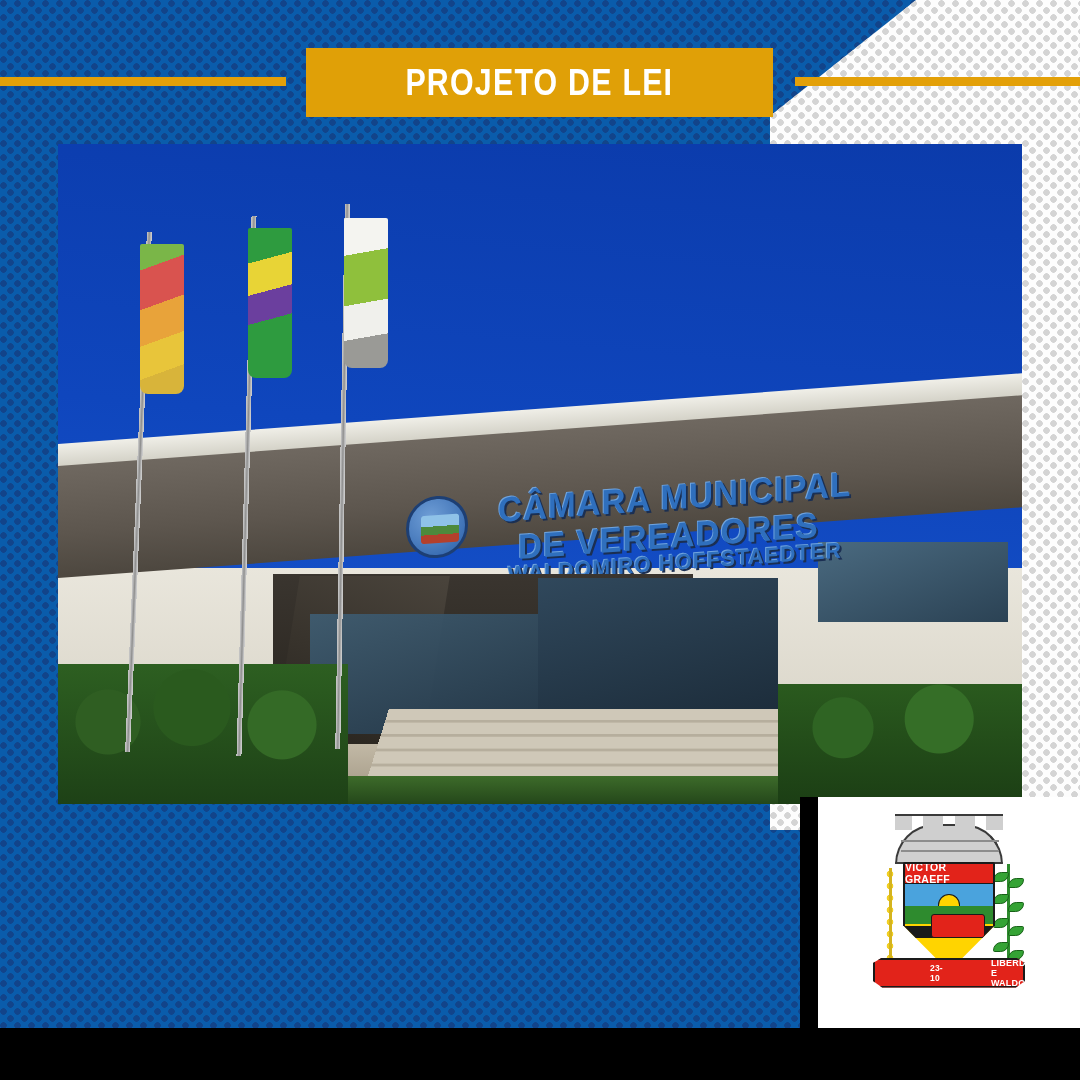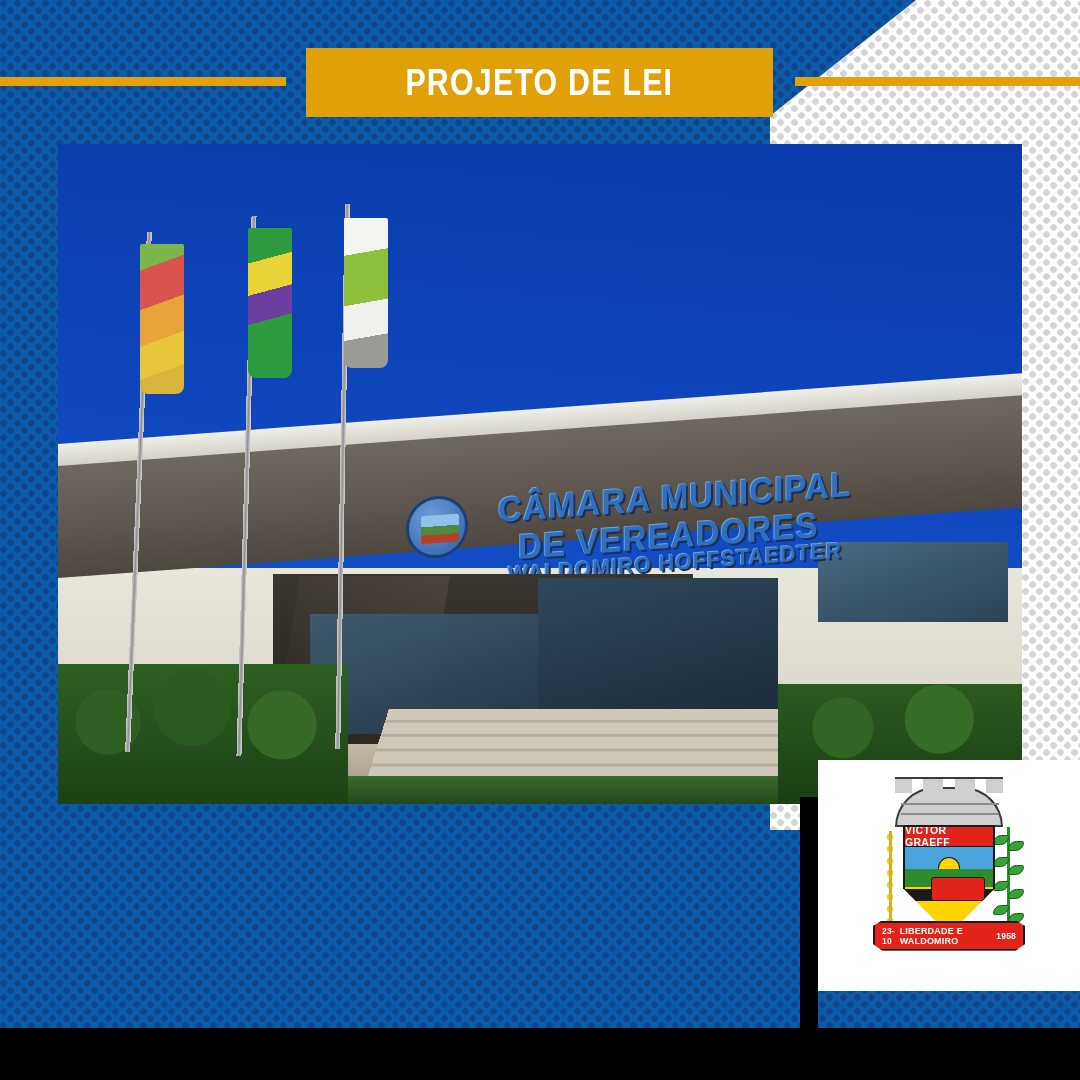--- a/index.html
+++ b/index.html
@@ -198,21 +198,21 @@
     transform:scaleX(0.96);
     transform-origin:left center;
     text-shadow:2px 2px 6px rgba(0,0,0,.35);
     font-family:"Liberation Sans", sans-serif;
   }
   .headline span { display:block; white-space:nowrap; }
 
   
   .logo-card {
     position:absolute;
-    left:818px; top:760px; width:262px; height:231px;
+    left:818px; top:797px; width:262px; height:231px;
     background:#ffffff;
     display:flex; align-items:center; justify-content:center;
   }
   .crest { position:relative; width:160px; height:190px; }
 
   .crest-crown {
     position:absolute; left:26px; top:6px; width:108px; height:40px;
     background:#cfcfcf; border:2px solid #3a3a3a;
     border-radius:52px 52px 0 0;
   }
@@ -290,21 +290,21 @@
     border:1px solid #176117; border-radius:10px 2px 10px 2px;
   }
 
   .crest-ribbon {
     position:absolute; left:4px; top:140px; width:152px; height:30px;
     background:#e2231a; border:2px solid #1a1a1a;
     clip-path: polygon(0 18%, 6% 0, 94% 0, 100% 18%, 100% 78%, 94% 100%, 6% 100%, 0 78%);
     display:flex; align-items:center; justify-content:space-between;
     padding:0 7px;
   }
-  .ribbon-txt { color:#fff; font-size:8.5px; font-weight:bold; letter-spacing:.2px; font-family:"Liberation Sans", sans-serif; }
+  .ribbon-txt { color:#fff; font-size:8.5px; font-weight:bold; letter-spacing:.2px; font-family:"Liberation Sans", sans-serif;margin-left:48px; }
   .ribbon-mid { font-size:9px; }
 
   
   .bottom-bar {
     position:absolute; left:0; top:1028px; width:1080px; height:52px;
     background:#000000;
   }
   .gap-black {
     position:absolute; left:800px; top:797px; width:18px; height:231px;
     background:#000000;

